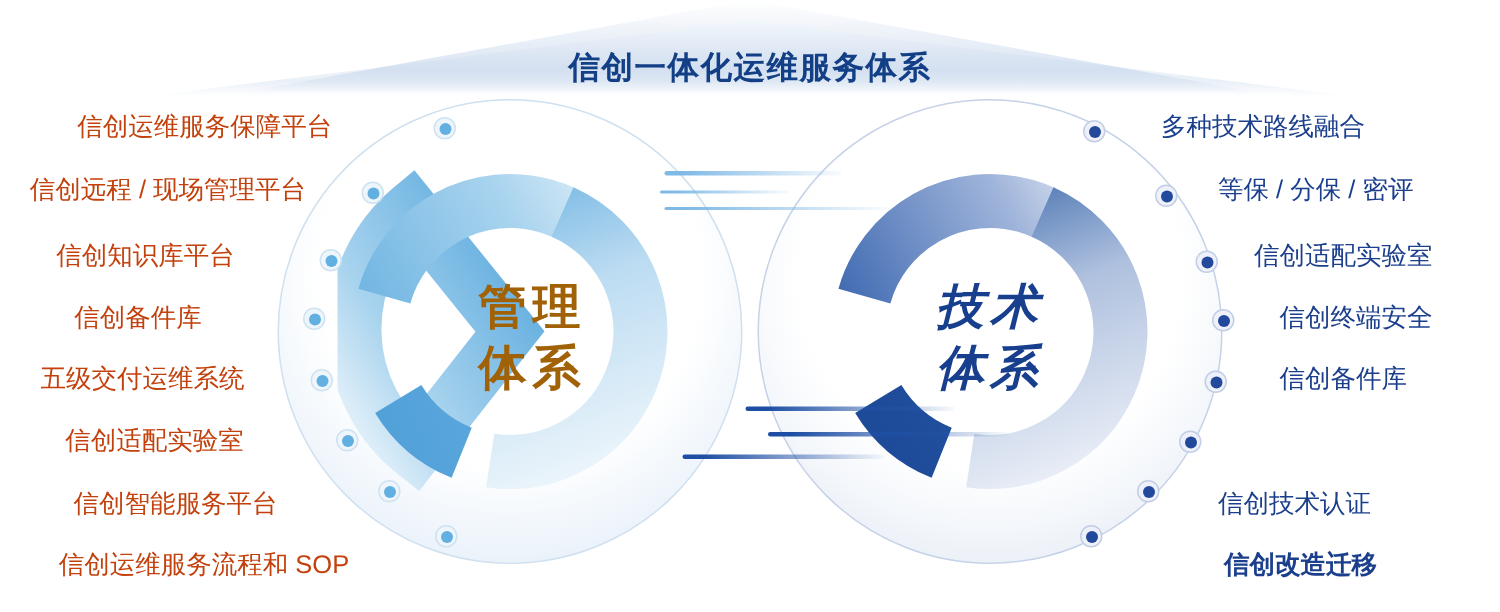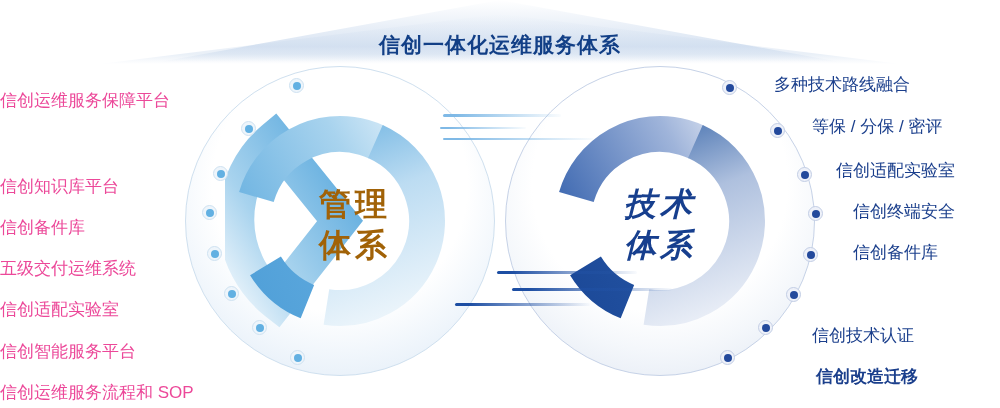--- a/index.html
+++ b/index.html
@@ -70,21 +70,21 @@
   }
   .center-left{left:265px;top:184px;color:#a16207;}
   .center-right{left:570px;top:184px;color:#173f8e;font-style:italic;}
   .center-text .l2{display:block;}
 
   
   .label{
     position:absolute;white-space:nowrap;
     font-size:17px;line-height:1;
   }
-  .label-left{right:auto;text-align:left;color:#ec4899;margin-top:16px;}
+  .label-left{right:auto;text-align:center;color:#c2410c;}
   .label-right{text-align:left;color:#1b3f8c;}
 
   
   .dot{
     position:absolute;border-radius:50%;
     box-sizing:border-box;
   }
   .dot-outer{
     width:15px;height:15px;
     background:#eef5fb;
@@ -166,20 +166,21 @@
       <span class="dot-core"></span>
     </div>
   <div class="dot dot-outer" style="left:252px;top:320px;">
       <span class="dot-core"></span>
     </div>
   <div class="dot dot-outer" style="left:290px;top:350px;">
       <span class="dot-core"></span>
     </div>
 
   <div class="label label-left" style="left:0px;top:76px;width:273px;">信创运维服务保障平台</div>
+  <div class="label label-left" style="left:0px;top:118px;width:224px;">信创远程 / 现场管理平台</div>
   <div class="label label-left" style="left:0px;top:162px;width:194px;">信创知识库平台</div>
   <div class="label label-left" style="left:0px;top:203px;width:184px;">信创备件库</div>
   <div class="label label-left" style="left:0px;top:244px;width:190px;">五级交付运维系统</div>
   <div class="label label-left" style="left:0px;top:285px;width:206px;">信创适配实验室</div>
   <div class="label label-left" style="left:0px;top:327px;width:234px;">信创智能服务平台</div>
   <div class="label label-left" style="left:0px;top:368px;width:272px;">信创运维服务流程和 SOP</div>
 
   <div class="halo halo-right"></div>
 
   <svg class="ring ring-right" width="230" height="230" viewBox="0 0 230 230">

